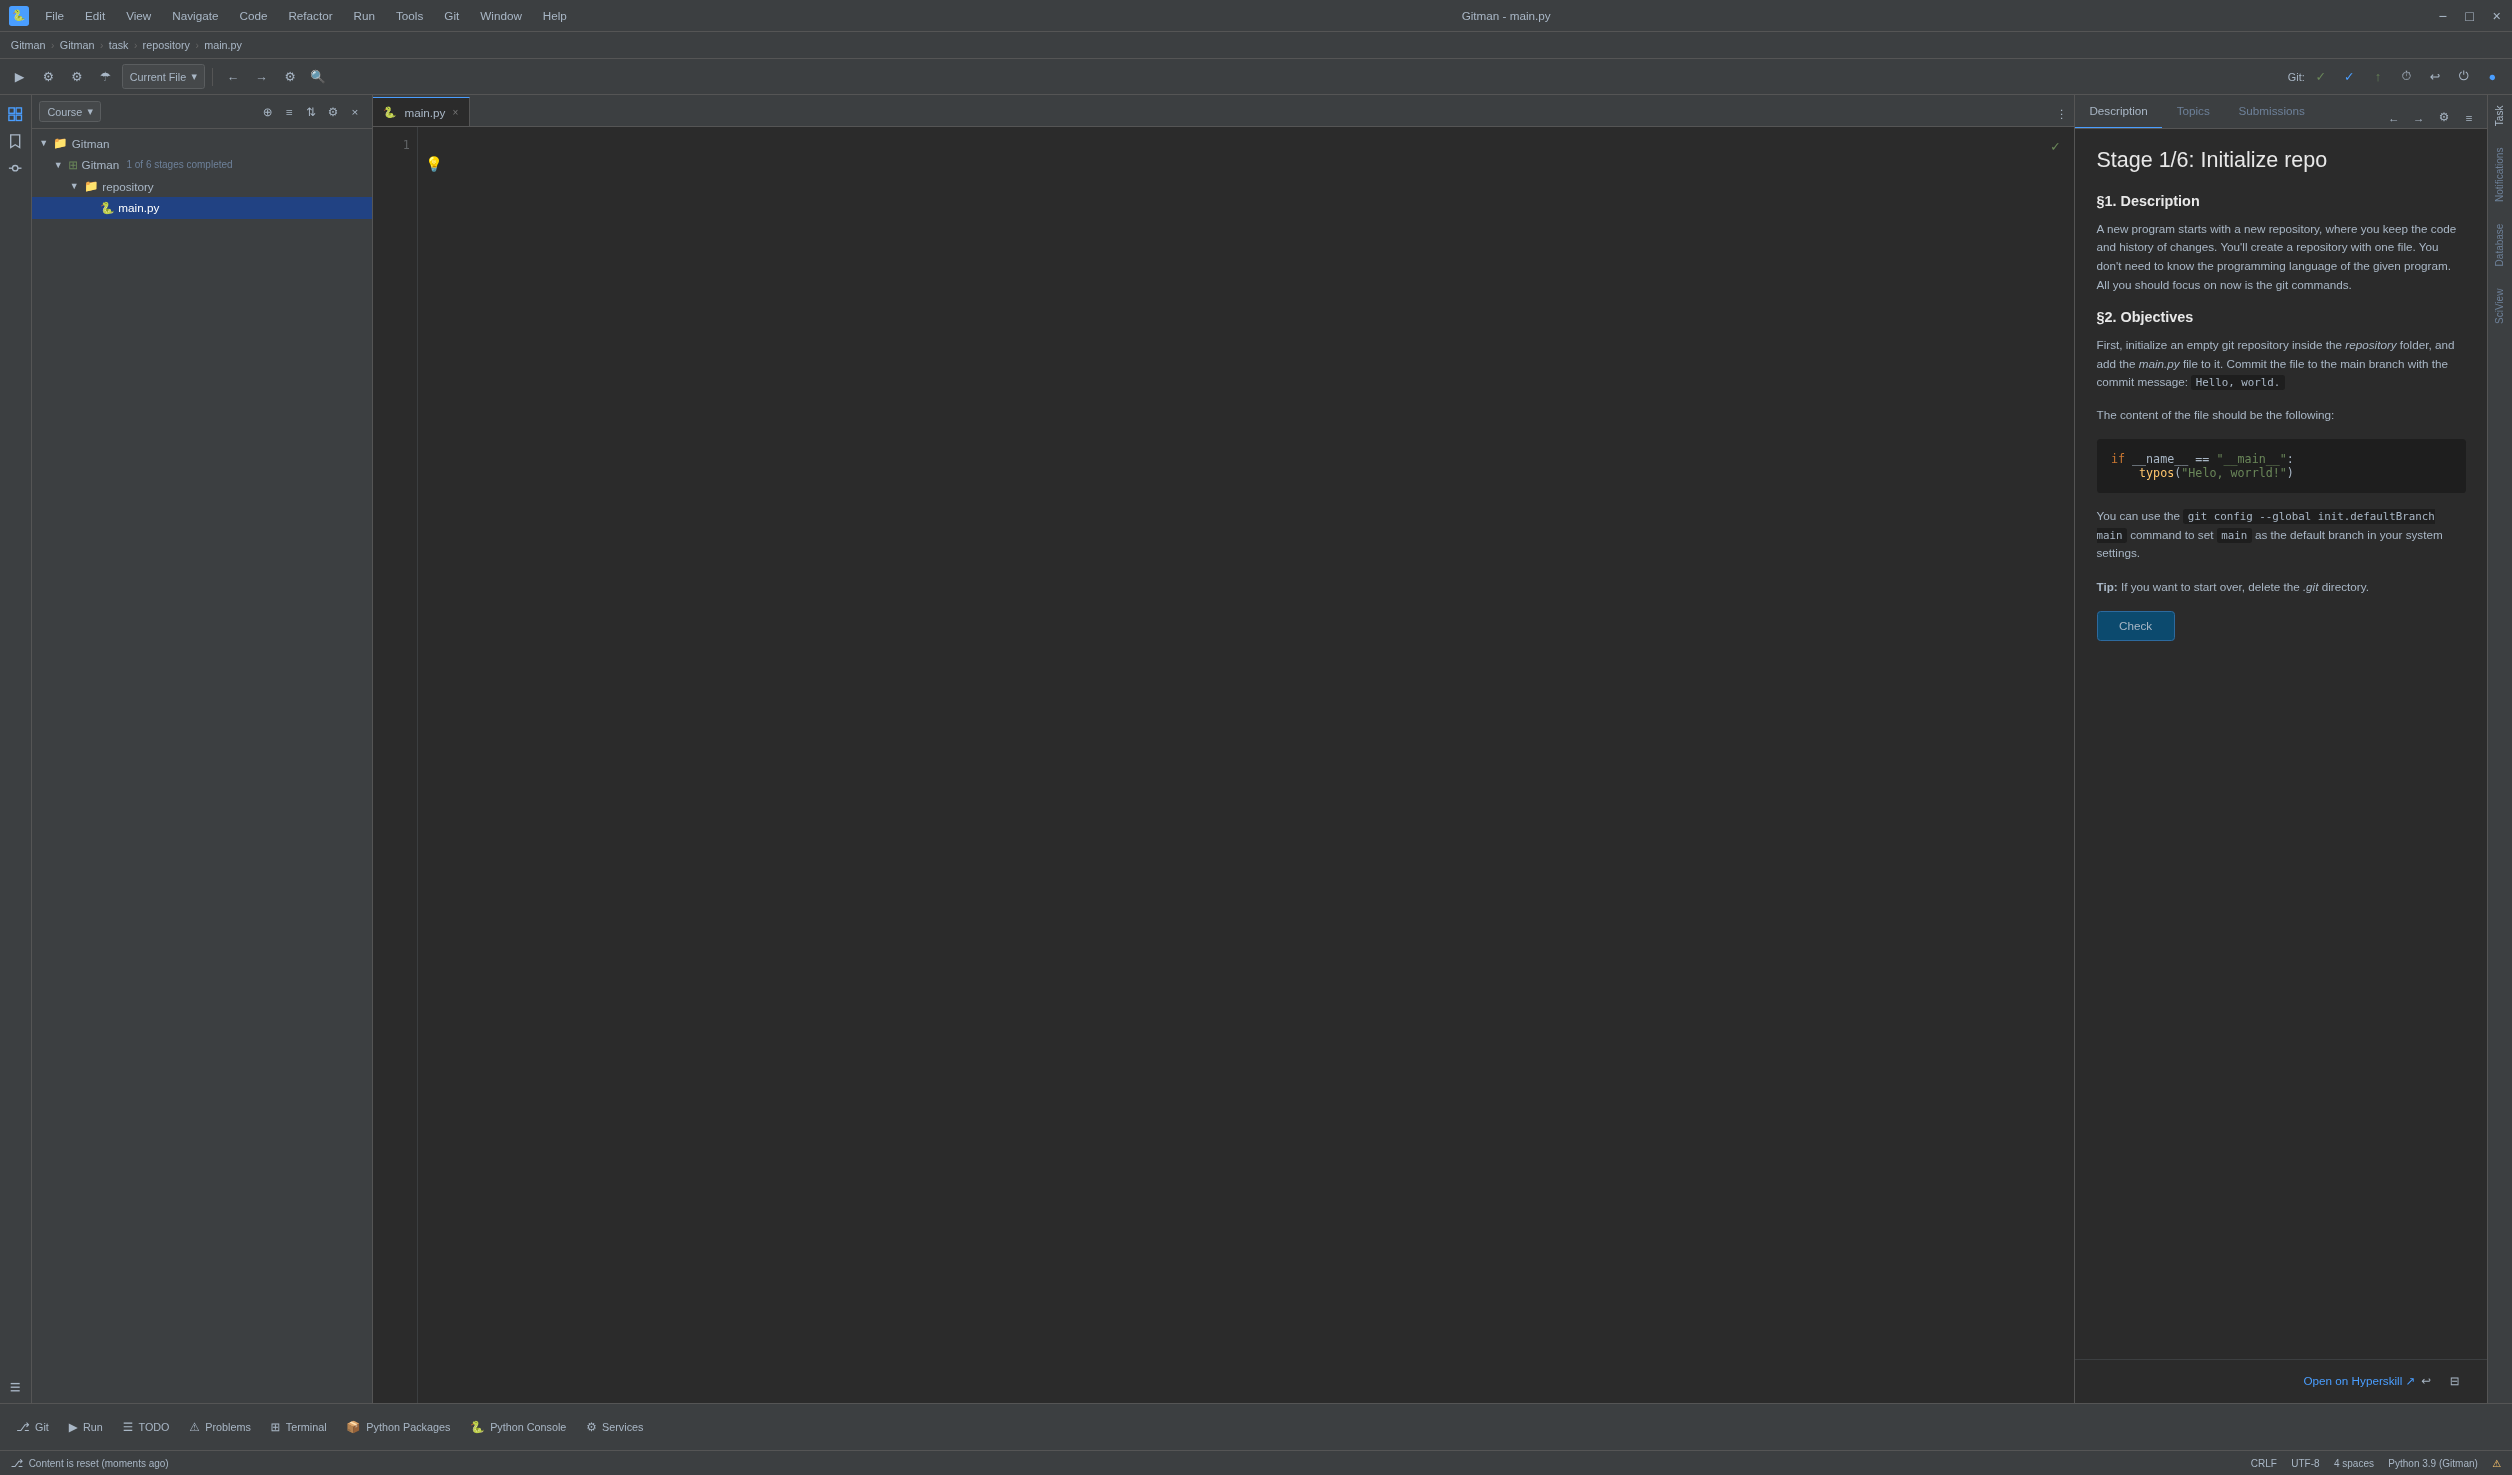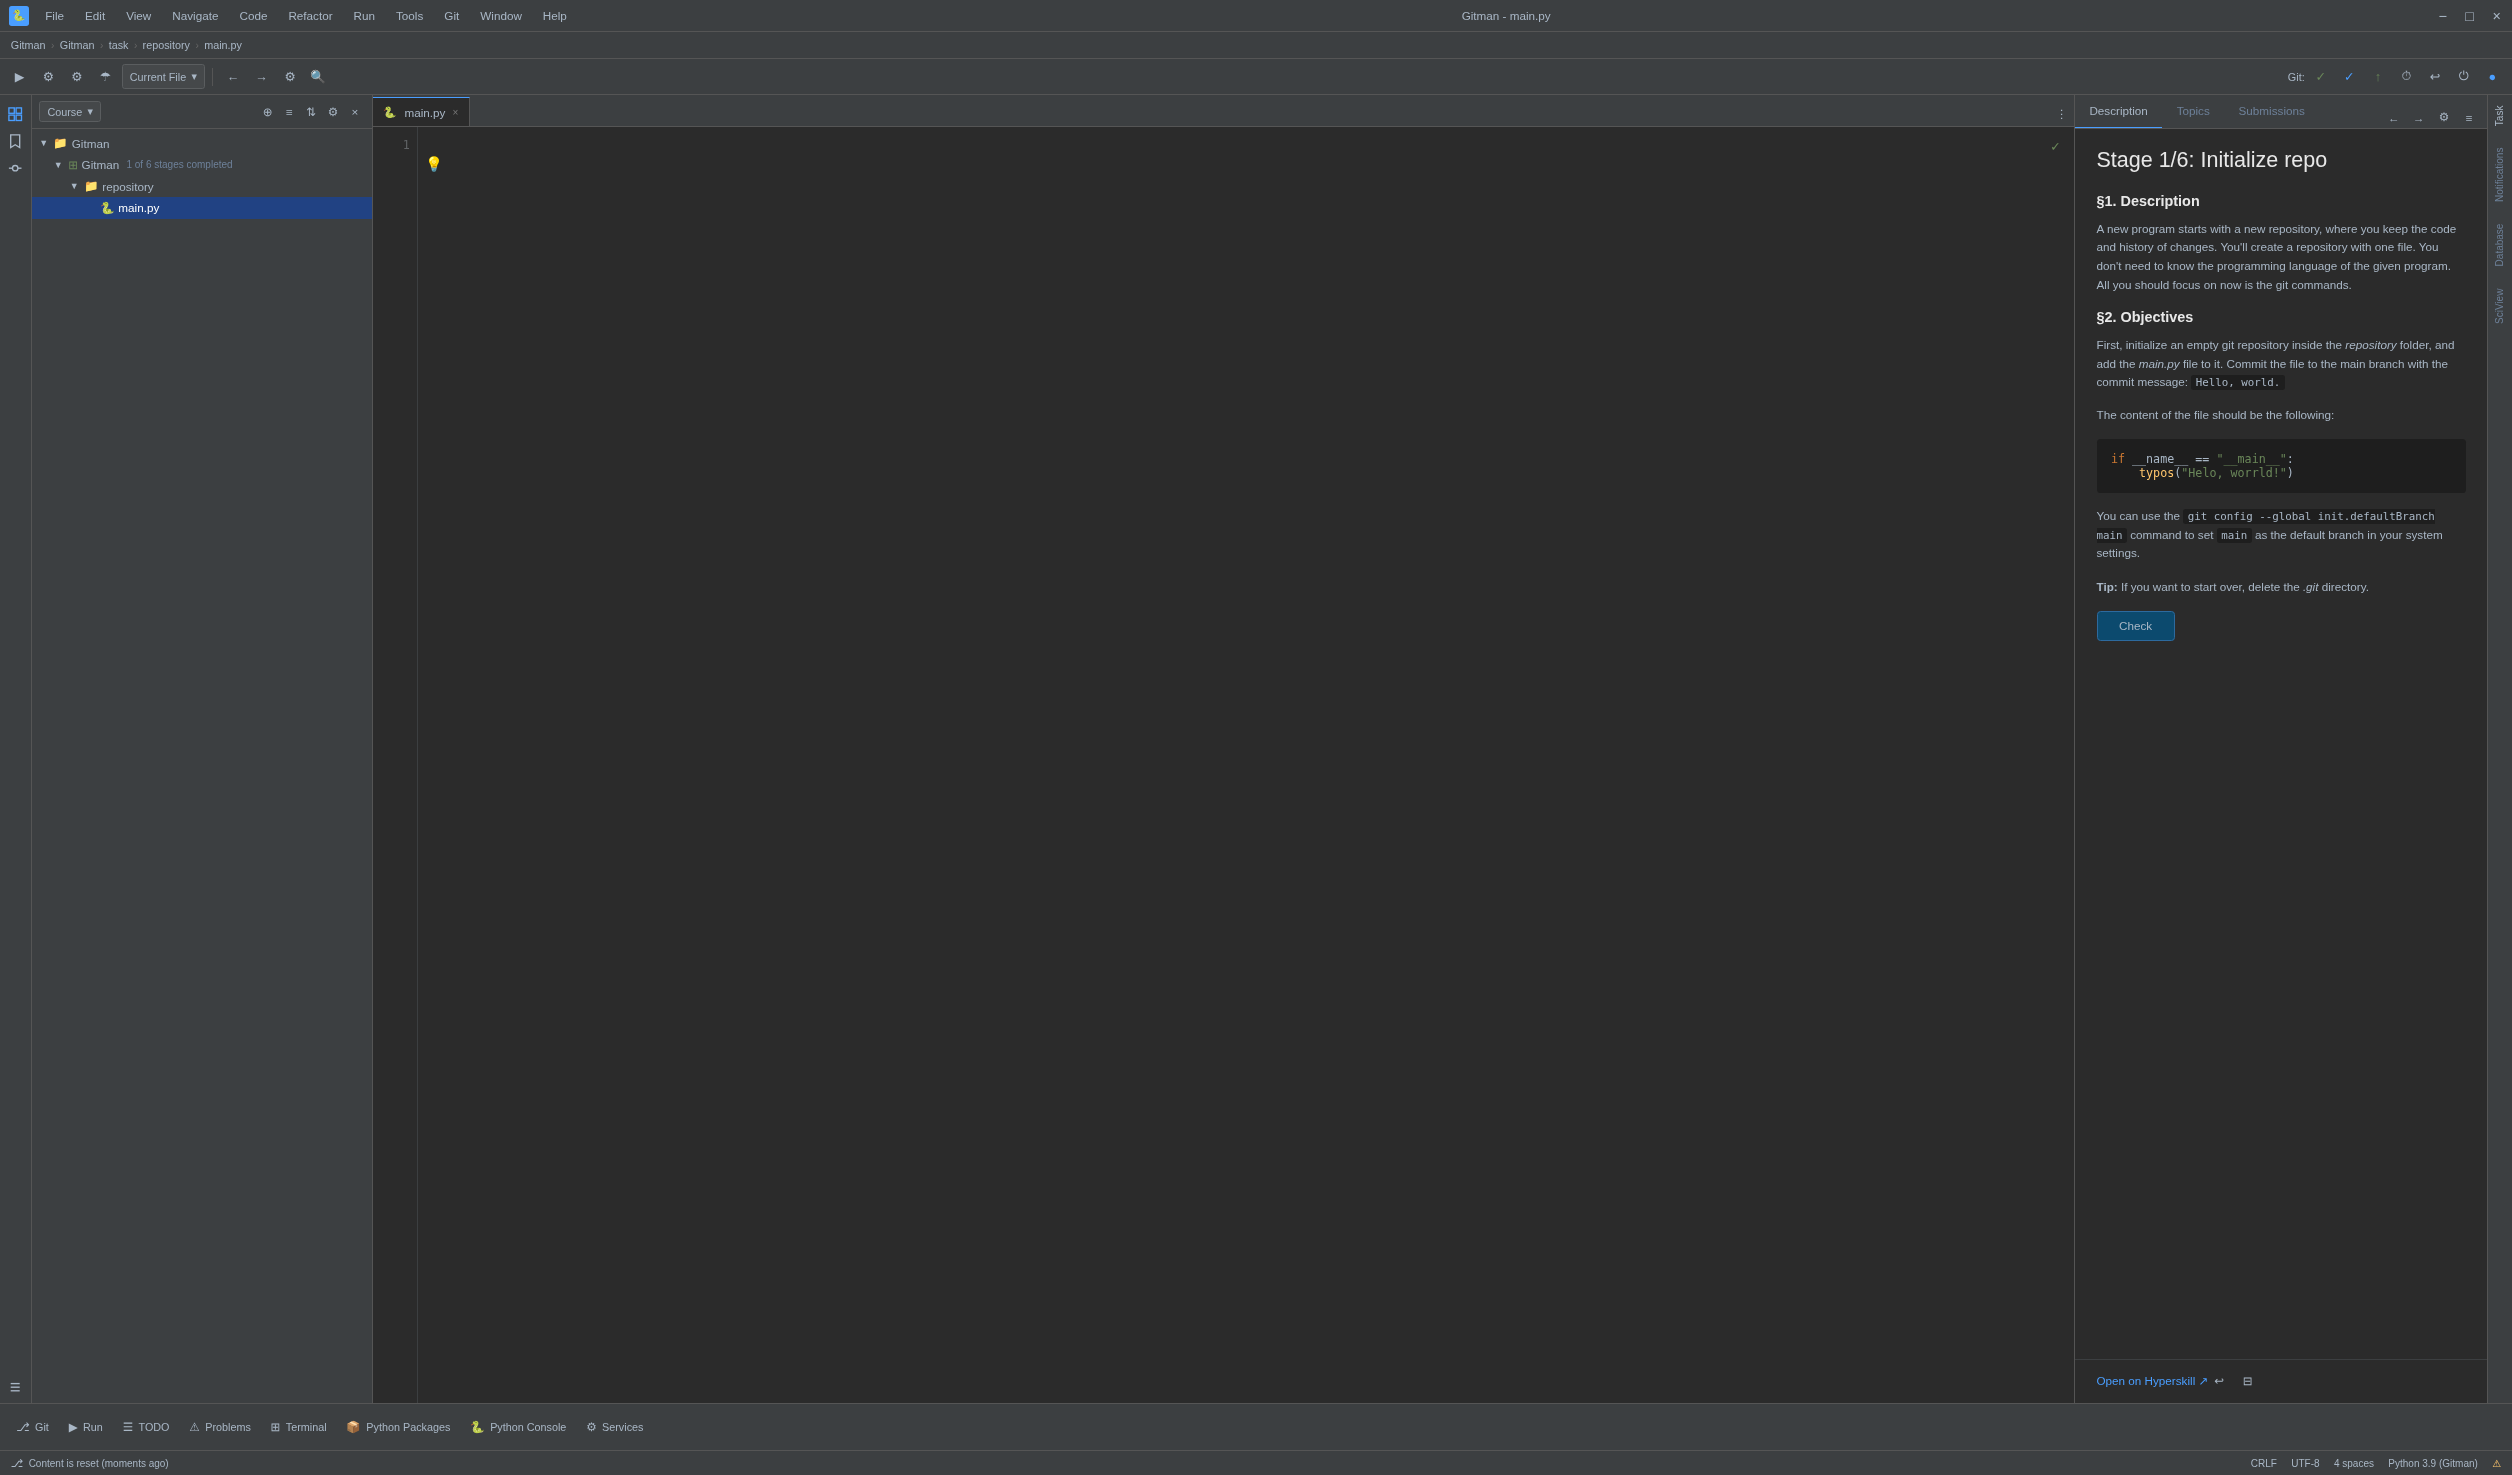--- a/index.html
+++ b/index.html
@@ -454,21 +454,21 @@
       padding: 7.2px 21.5px;
       border-radius: 3.6px;
       font-size: 11.7px;
       cursor: pointer;
     }
     .right-panel-footer {
       padding: 10.8px 21.5px;
       border-top: 0.9px solid #3c3f41;
       display: flex;
       align-items: center;
-      justify-content: flex-start;
+      justify-content: flex-end;
       flex-shrink: 0;
     }
     .footer-link {
       color: #4a9eff;
       font-size: 11.7px;
       cursor: pointer;
       text-decoration: none;
     }
     .footer-icons {
       display: flex;

